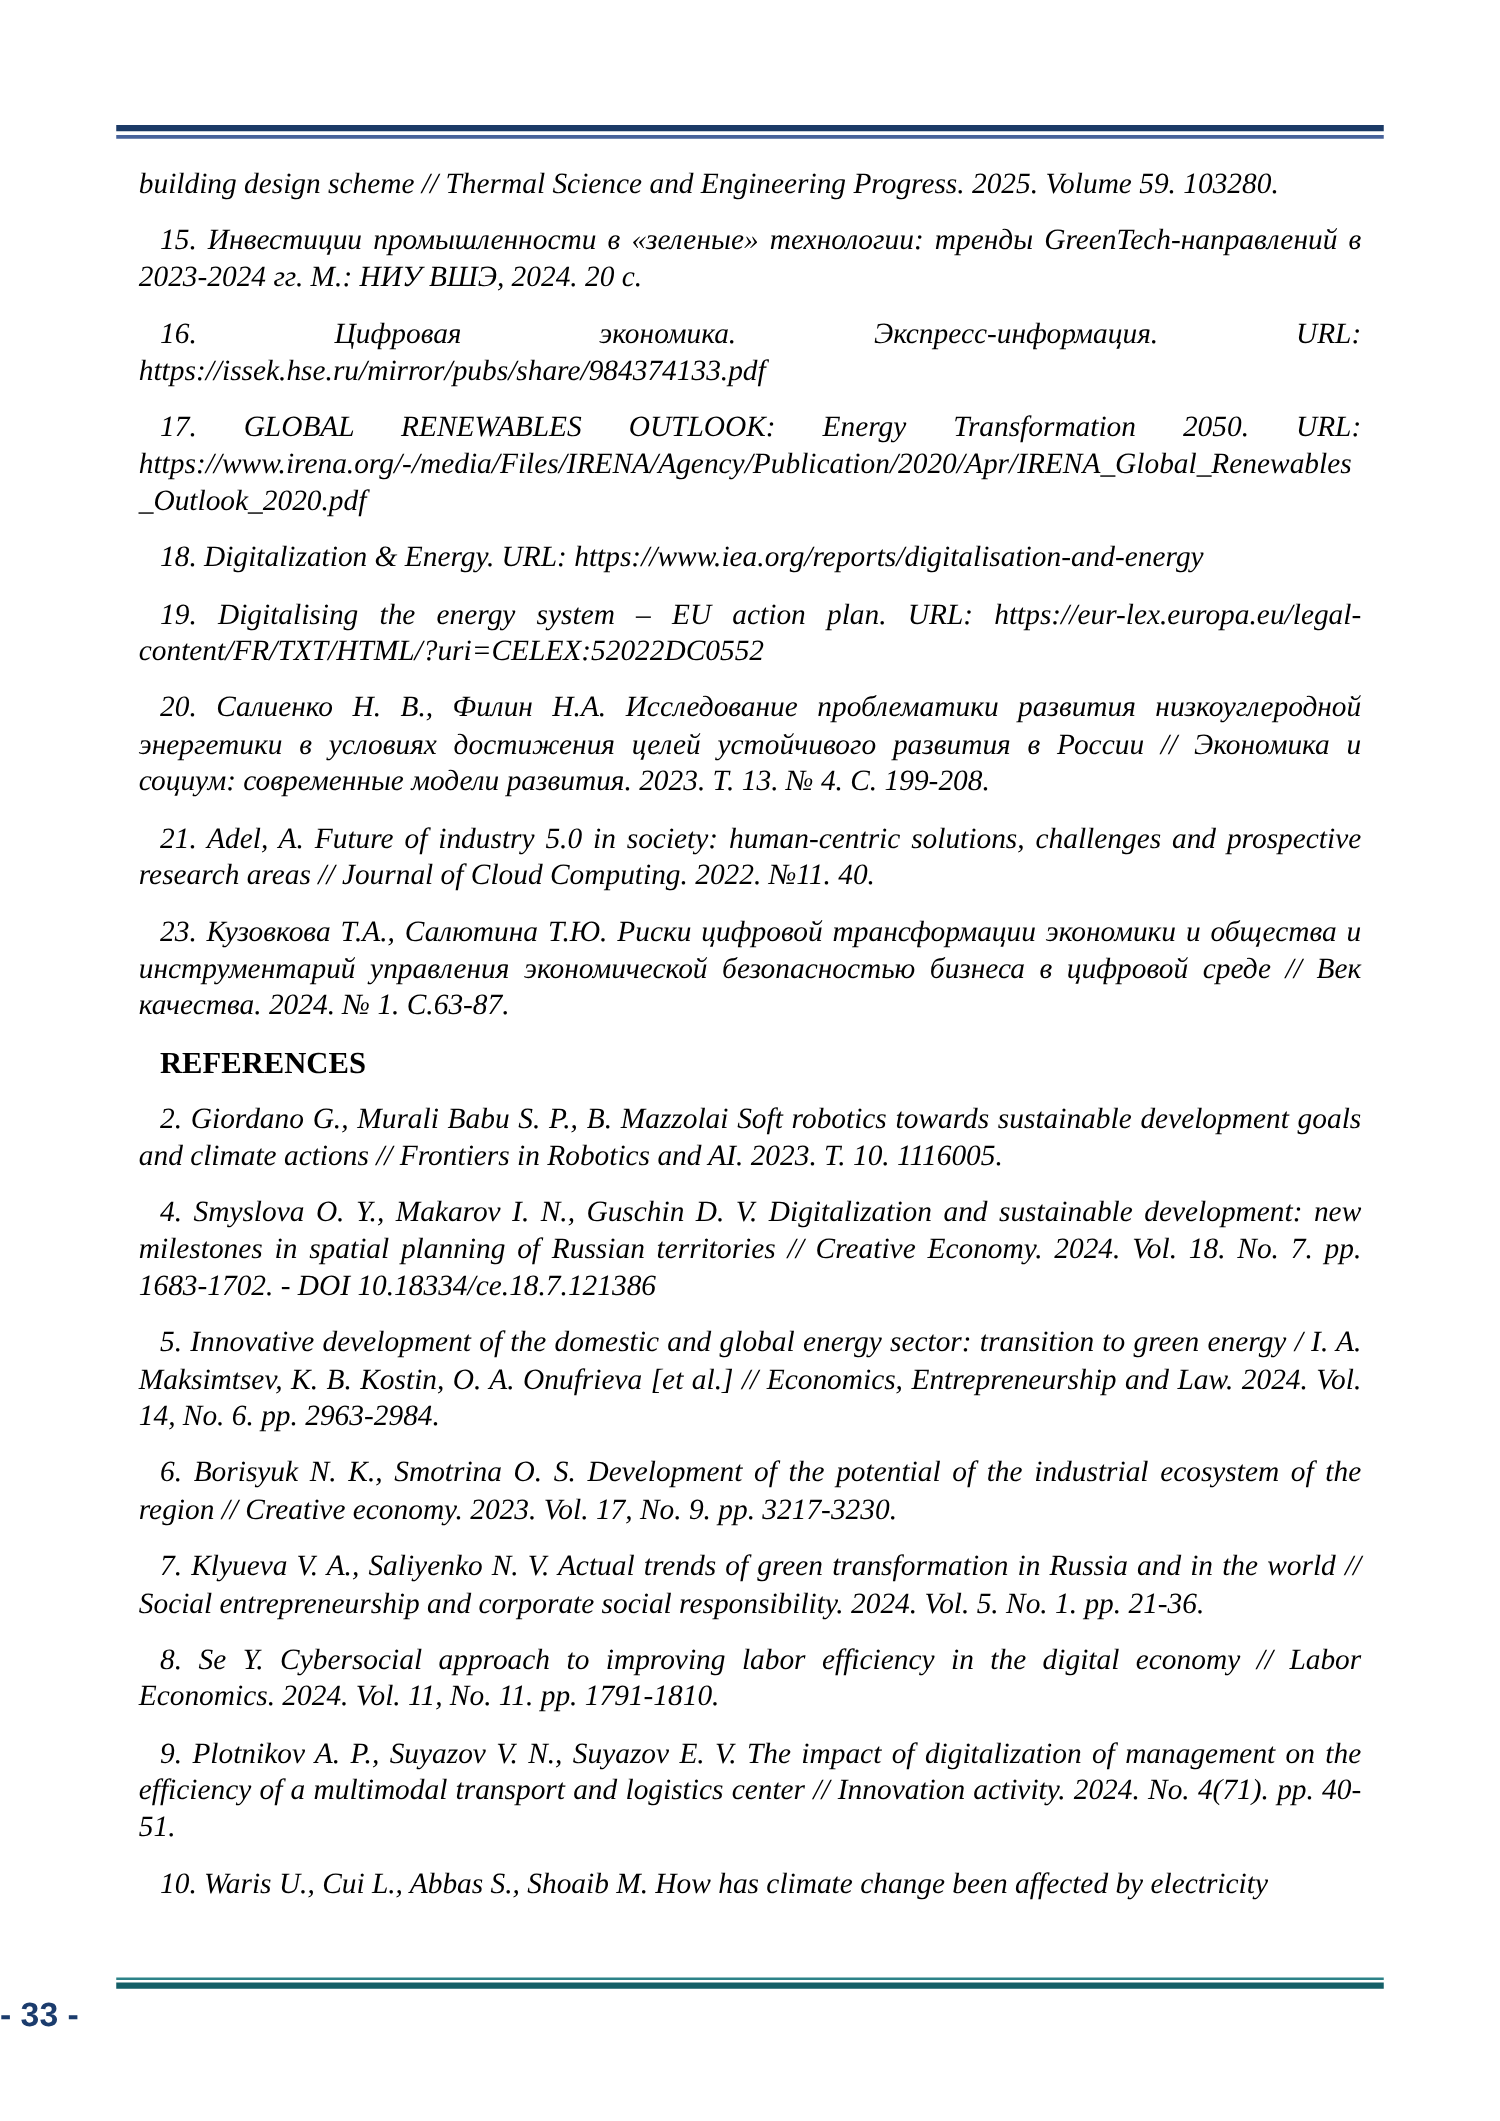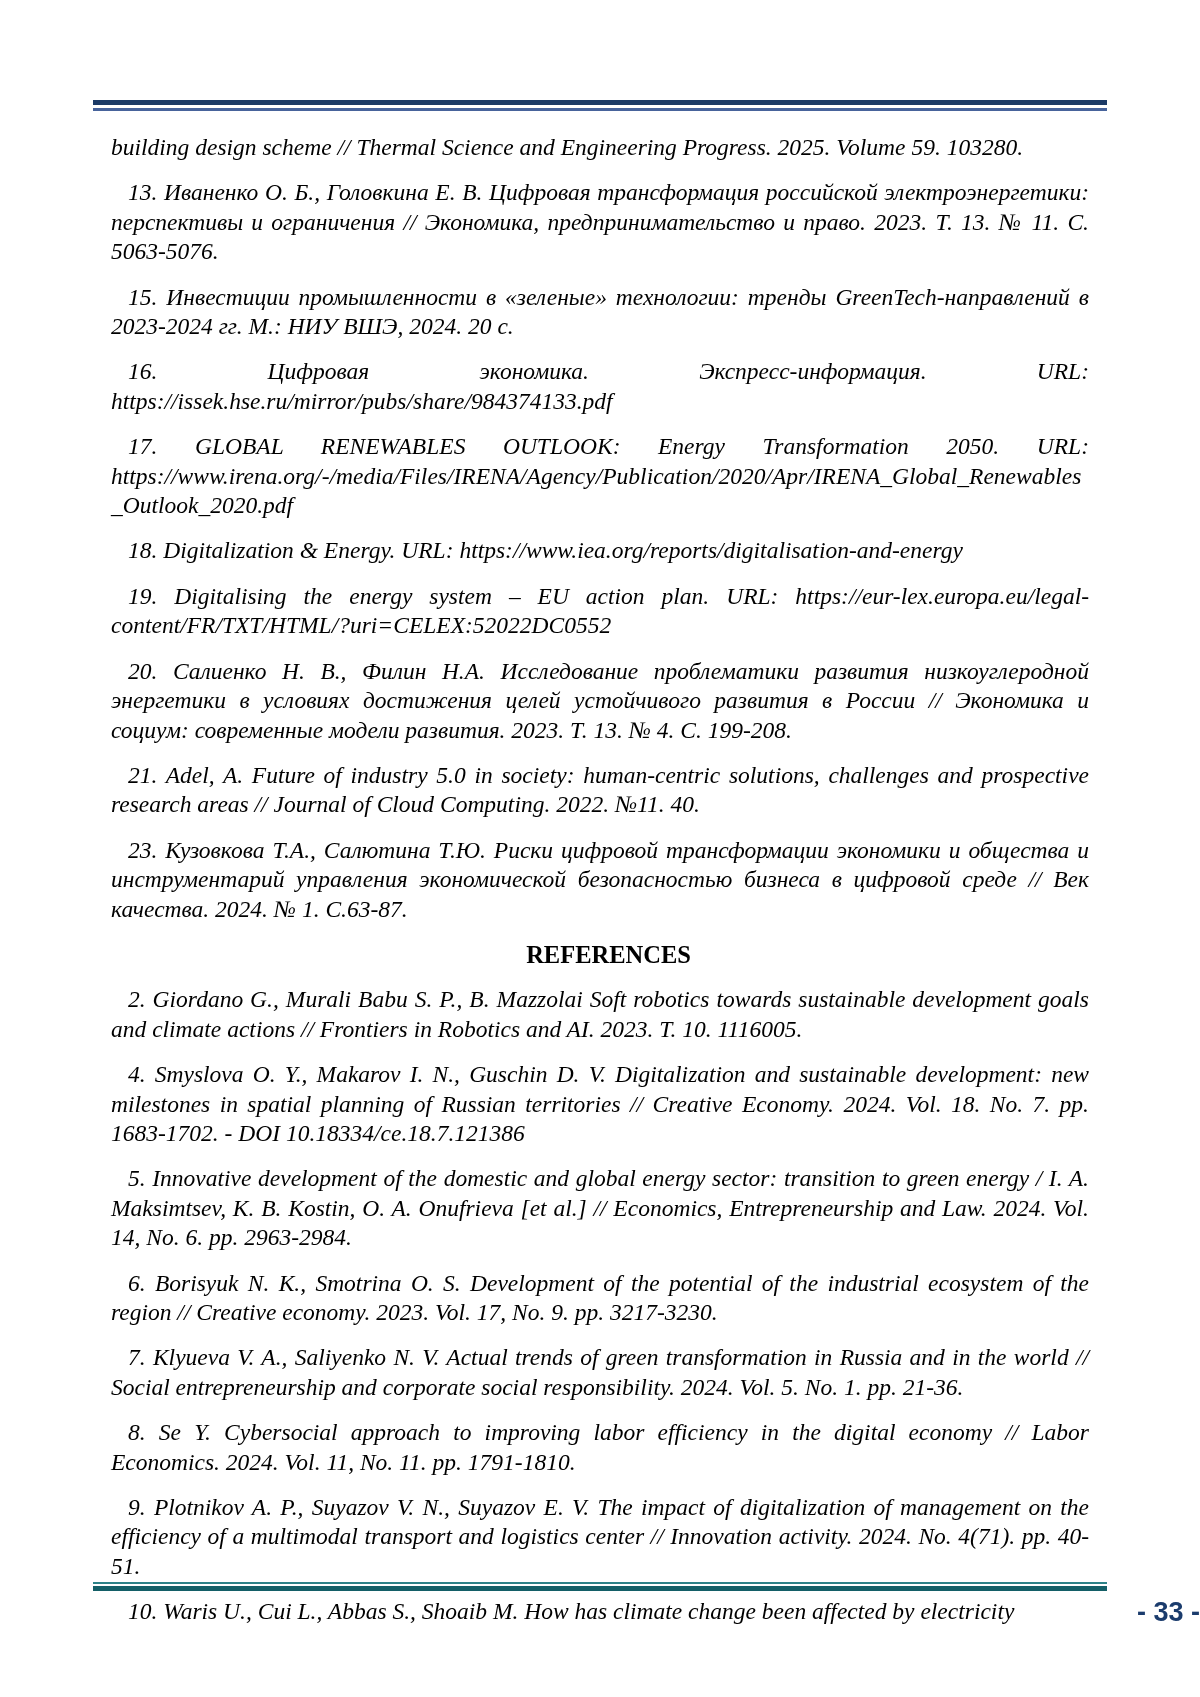--- a/index.html
+++ b/index.html
@@ -35,56 +35,54 @@
     overflow-wrap: break-word;
     word-break: break-word;
   }
   .content p.no-indent { text-indent: 0; }
   .refs-heading {
     margin: 29px 0 0 0;
     font-style: normal;
     font-weight: bold;
     font-size: 24.5px;
     line-height: 29.4px;
-    text-align: center;
     text-indent: 0;
   }
 
   
   .rule-bottom { position: absolute; top: 1582px; left: 93px; right: 93px; }
   .rule-bottom .thin  { height: 2px; background: var(--rule-bottom-light, #2d8288); }
   .rule-bottom .gap   { height: 2px; background: transparent; }
   .rule-bottom .thick { height: 5px; background: var(--rule-bottom-dark, #145f67); }
 
   .page-number {
     position: absolute;
     top: 1597px;
     left: 0;
     width: 100%;
-    text-align: right;
+    text-align: left;
     font-family: "Liberation Sans", sans-serif;
     font-weight: bold;
     font-size: 27px;
     color: var(--page-number-color, #1b3c6d);
   }
 </style>
 </head>
 <body>
 
 <div class="page">
 
   <div class="rule-top">
     <div class="thick"></div>
     <div class="gap"></div>
     <div class="thin"></div>
   </div>
 
   <div class="content">
     <p class="no-indent">building design scheme // Thermal Science and Engineering Progress. 2025. Volume 59. 103280.</p>
-    <p>13.  Иваненко О. Б., Головкина Е. В. Цифровая трансформация российской электроэнергетики: перспективы и ограничения // Экономика, предпринимательство и право. 2023. Т. 13.  № 11. С. 5063-5076.</p>
     <p>15.  Инвестиции промышленности в «зеленые» технологии: тренды GreenTech-направлений в 2023-2024 гг.  М.: НИУ ВШЭ, 2024. 20 с.</p>
     <p>16.  Цифровая экономика.  Экспресс-информация.  URL:  https://issek.hse.ru/mirror/pubs/share/984374133.pdf</p>
     <p>17.  GLOBAL RENEWABLES OUTLOOK: Energy Transformation 2050. URL:  https://www.irena.org/-/media/Files/IRENA/Agency/Publication/2020/Apr/IRENA_Global_Renewables_Outlook_2020.pdf</p>
     <p>18.  Digitalization &amp; Energy. URL:  https://www.iea.org/reports/digitalisation-and-energy</p>
     <p>19.  Digitalising the energy system – EU action plan. URL:  https://eur-lex.europa.eu/legal-content/FR/TXT/HTML/?uri=CELEX:52022DC0552</p>
     <p>20.  Салиенко Н. В., Филин Н.А. Исследование проблематики развития низкоуглеродной энергетики в условиях достижения целей устойчивого развития в России // Экономика и социум: современные модели развития. 2023. Т. 13. № 4. С. 199-208.</p>
     <p>21.  Adel, A. Future of industry 5.0 in society: human-centric solutions, challenges and prospective research areas // Journal of Cloud Computing. 2022. №11. 40.</p>
     <p>23.  Кузовкова Т.А., Салютина Т.Ю. Риски цифровой трансформации экономики и общества и инструментарий управления экономической безопасностью бизнеса в цифровой среде // Век качества. 2024. № 1. С.63-87.</p>
 
     <p class="refs-heading">REFERENCES</p>

